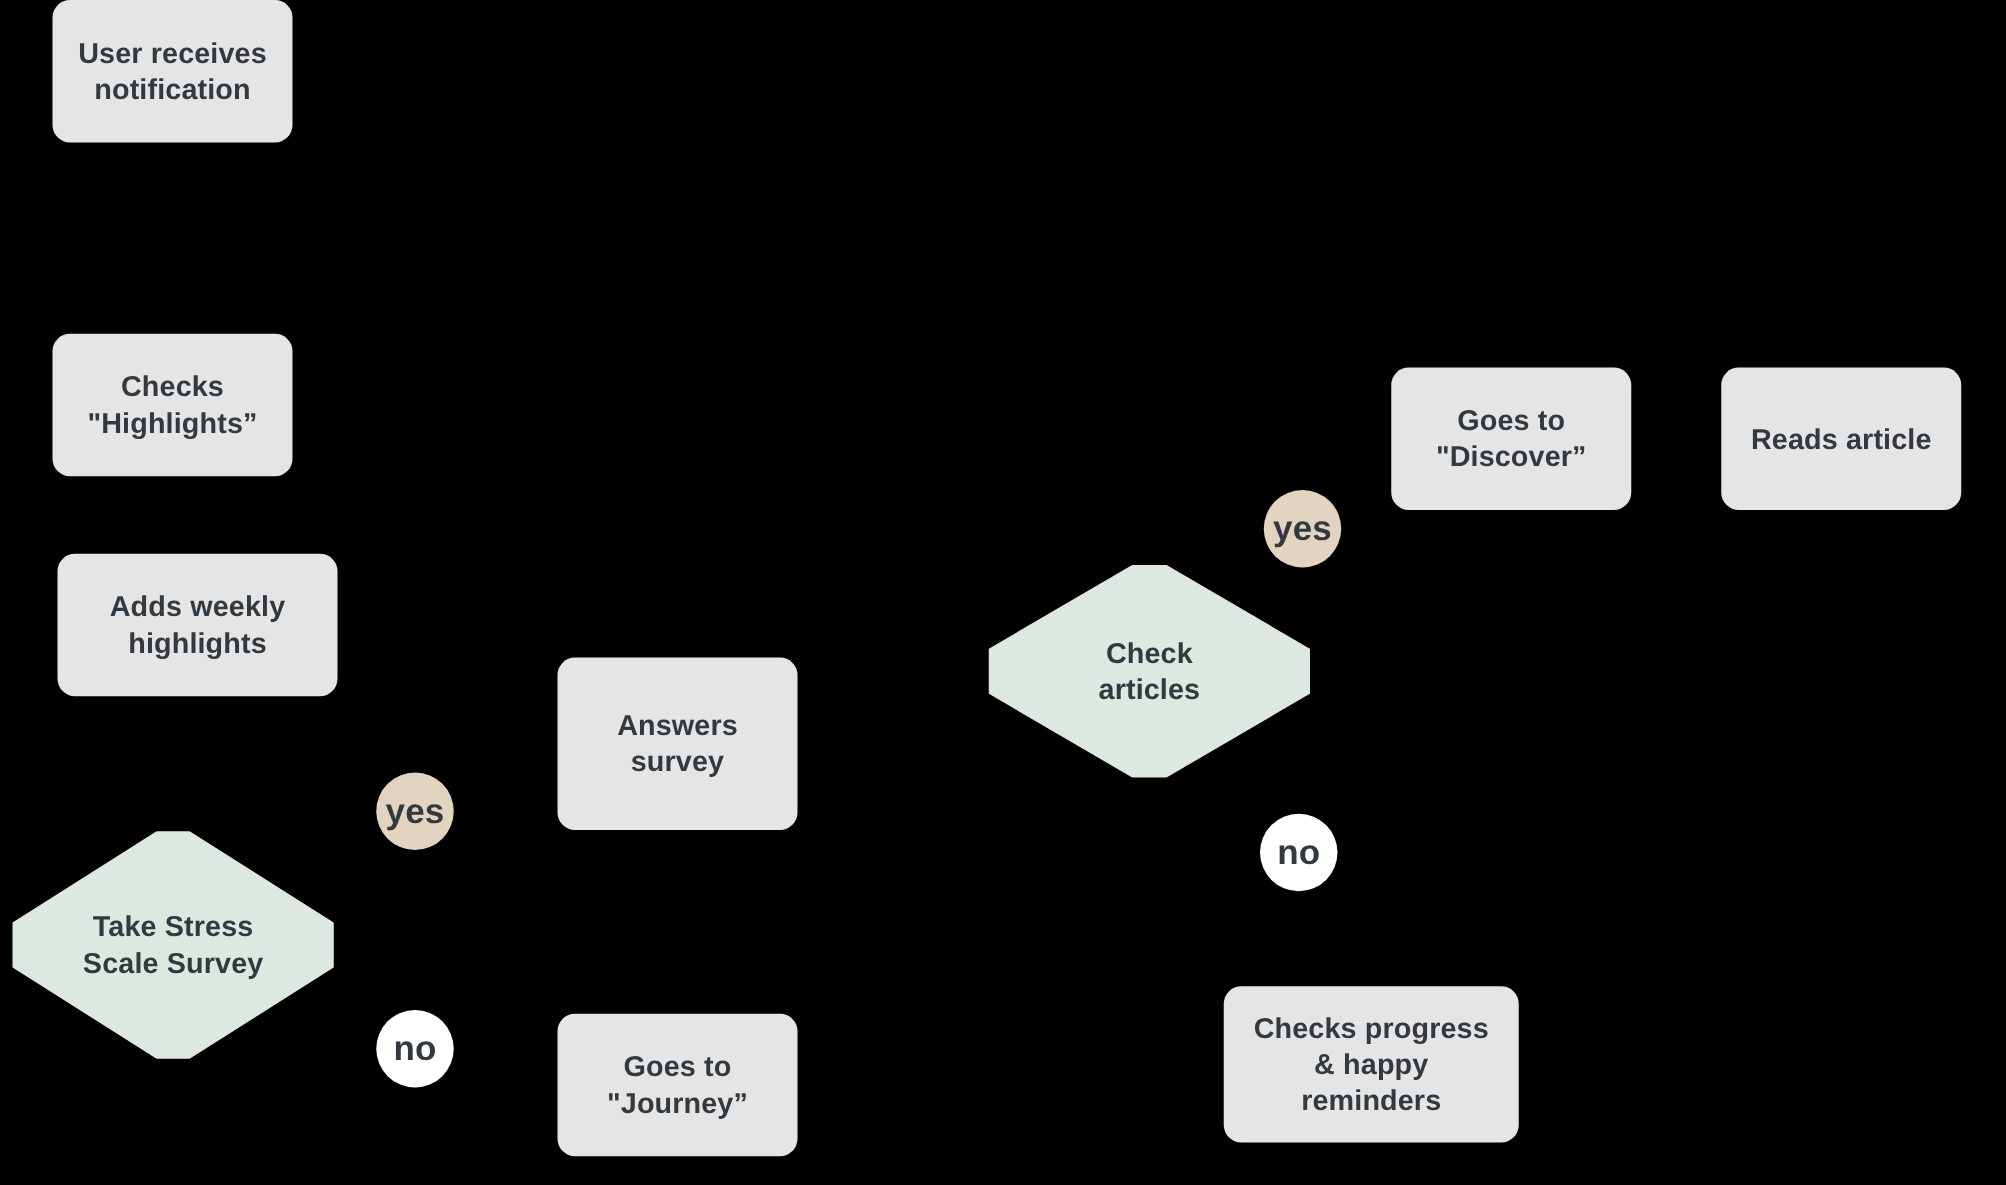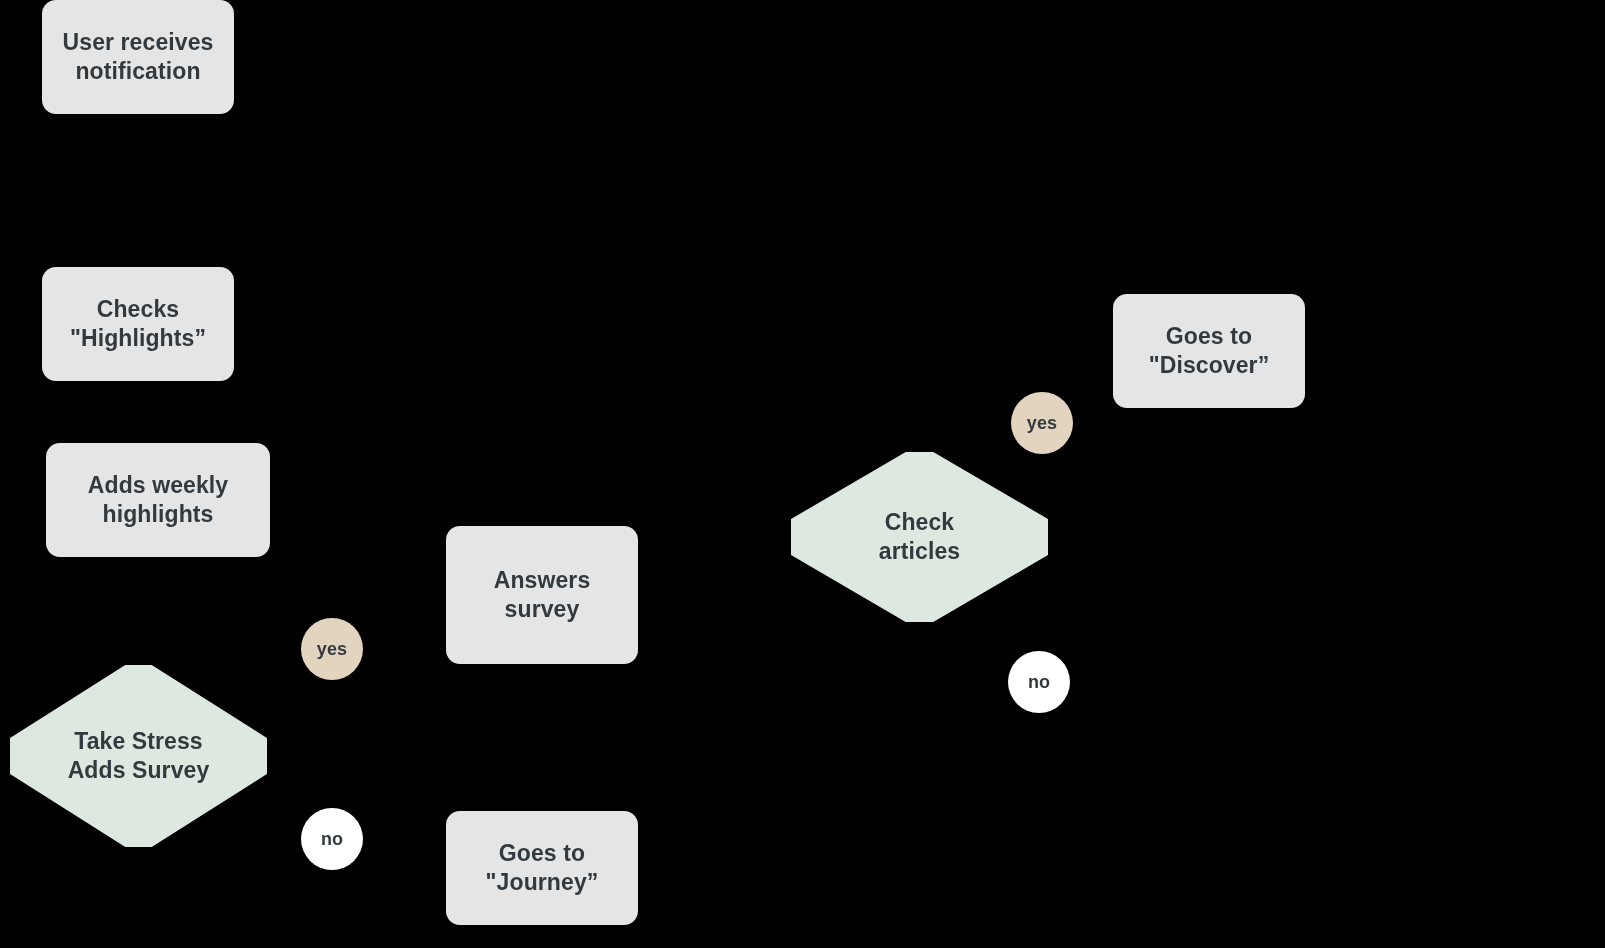--- a/index.html
+++ b/index.html
@@ -45,21 +45,21 @@
     justify-content: center;
   }
   .diamond .dlabel {
     position: relative;
     z-index: 2;
     width: 100%;
     text-align: center;
   }
   .circle {
     border-radius: 50%;
-    font-size: 18px;
+    font-size: 28px;
     line-height: 22px;
   }
   .circle.yes { background: #e3d4c0; }
   .circle.no  { background: #ffffff; }
 </style>
 </head>
 <body>
 
 <div id="canvas">
 
@@ -70,41 +70,45 @@
 "Highlights”</div>
 
   <div class="node rect" style="left:46px;top:443px;width:224px;height:114px;">Adds weekly
 highlights</div>
 
   <div class="node diamond" style="left:10px;top:665px;width:257px;height:182px;">
     <svg class="dshape" viewBox="0 0 257 182" preserveAspectRatio="none">
       <path d="M128.5 7 L250 84 Q257 91 250 98 L128.5 175 Q128.5 175 128.5 175 L7 98 Q0 91 7 84 Z" fill="#dde8e0" stroke="#dde8e0" stroke-width="26" stroke-linejoin="round"></path>
     </svg>
     <span class="dlabel">Take Stress
-Adds Survey</span>
+Scale Survey</span>
   </div>
 
   <div class="node rect" style="left:446px;top:526px;width:192px;height:138px;">Answers
 survey</div>
 
   <div class="node rect" style="left:446px;top:811px;width:192px;height:114px;">Goes to
 "Journey”</div>
 
   <div class="node diamond" style="left:791px;top:452px;width:257px;height:170px;">
     <svg class="dshape" viewBox="0 0 257 170" preserveAspectRatio="none">
       <path d="M128.5 7 L250 78 Q257 85 250 92 L128.5 163 L7 92 Q0 85 7 78 Z" fill="#dde8e0" stroke="#dde8e0" stroke-width="26" stroke-linejoin="round"></path>
     </svg>
     <span class="dlabel">Check
 articles</span>
   </div>
 
   <div class="node rect" style="left:1113px;top:294px;width:192px;height:114px;">Goes to
 "Discover”</div>
 
+  <div class="node rect" style="left:1377px;top:294px;width:192px;height:114px;">Reads article</div>
 
+  <div class="node rect" style="left:979px;top:789px;width:236px;height:125px;">Checks progress
+&amp; happy
+reminders</div>
 
   <div class="node circle yes" style="left:301px;top:618px;width:62px;height:62px;">yes</div>
 
   <div class="node circle no" style="left:301px;top:808px;width:62px;height:62px;">no</div>
 
   <div class="node circle yes" style="left:1011px;top:392px;width:62px;height:62px;">yes</div>
 
   <div class="node circle no" style="left:1008px;top:651px;width:62px;height:62px;">no</div>
 
 </div>

